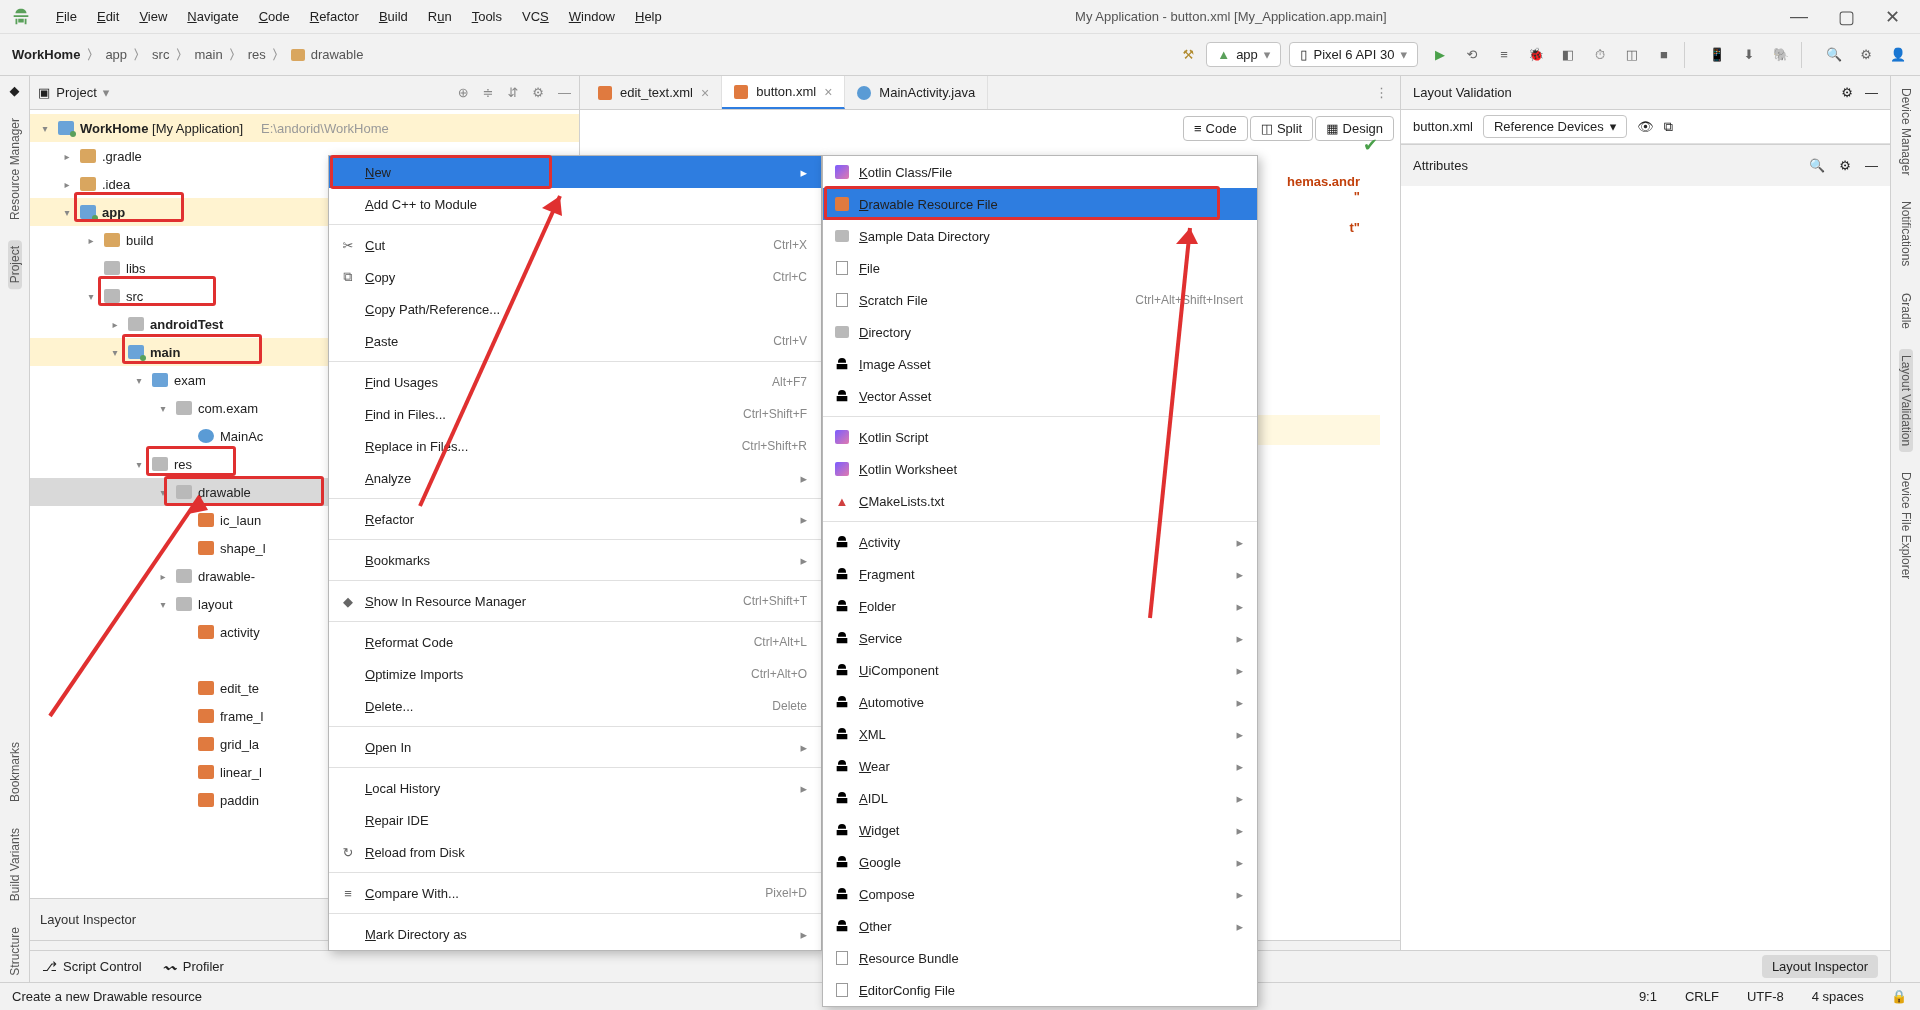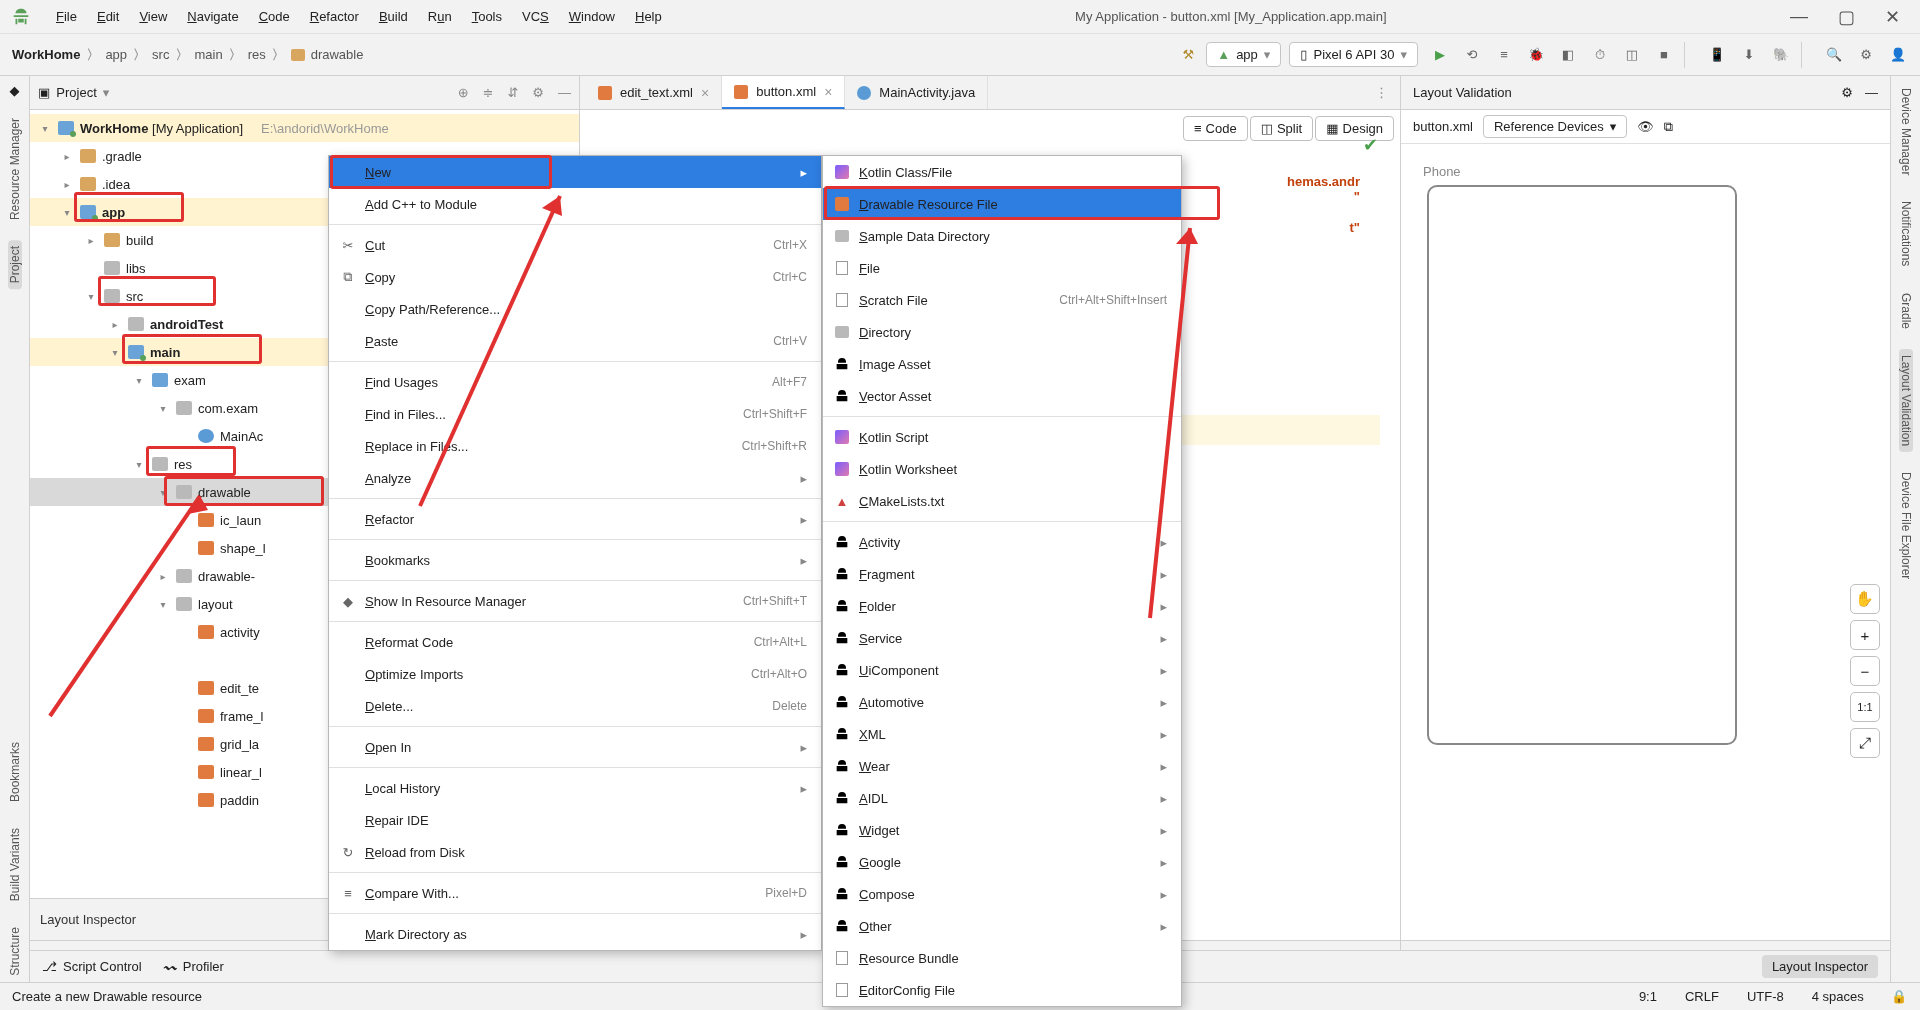--- a/index.html
+++ b/index.html
@@ -423,31 +423,20 @@
     </div>
     <div class="vp-sub">
       <span>button.xml</span>
       <div class="pill">
           <span>Reference Devices</span>
           <span>▾</span>
         </div>
       <span>👁</span>
       <span>⧉</span>
     </div>
-    <div class="vp-body">
-      <div class="phone-label" style="position:relative;top:0;margin-bottom:6px;">Phone</div>
-      <div class="phone-frame"></div>
-      <div class="zoom-tools">
-        <div class="zt">✋</div>
-        <div class="zt">+</div>
-        <div class="zt">−</div>
-        <div class="zt" style="font-size:11px;">1:1</div>
-        <div class="zt">⤢</div>
-      </div>
-    </div>
     <div class="vp-attrs">
       <span>Attributes</span>
       <div class="right">
           <span>🔍</span>
           <span>⚙</span>
           <span>—</span>
         </div>
     </div>
   </div>
 </div>
@@ -553,21 +542,21 @@
       <span class="arrow">▸</span>
     </div>
   </div>
 
 <div class="redbox" style="left:330px; top:155px; width:222px; height:34px; z-index:200;"></div>
 <svg class="redarrow" style="left:410px; top:186px; width:200px; height:340px; z-index:200;">
     <line x1="150" y1="10" x2="10" y2="320" stroke="#e03030" stroke-width="4"></line>
     <polygon points="150,10 132,22 152,30" fill="#e03030"></polygon>
   </svg>
 
-<div class="context-menu" id="cm2" style="left:822px; top:155px; width:360px;">
+<div class="context-menu" id="cm2" style="left:822px; top:155px; width:436px;">
     <div class="cm-row">
       <span class="icon">
         <span style="display:inline-block;width:14px;height:14px;background:linear-gradient(135deg,#7a5cff,#e07aaf);border-radius:2px;"></span>
       </span>
       <span><u>K</u>otlin Class/File</span>
     </div>
     <div class="cm-row sel">
       <span class="icon">
         <span style="display:inline-block;width:14px;height:14px;background:#e07a3f;border-radius:2px;"></span>
       </span>

